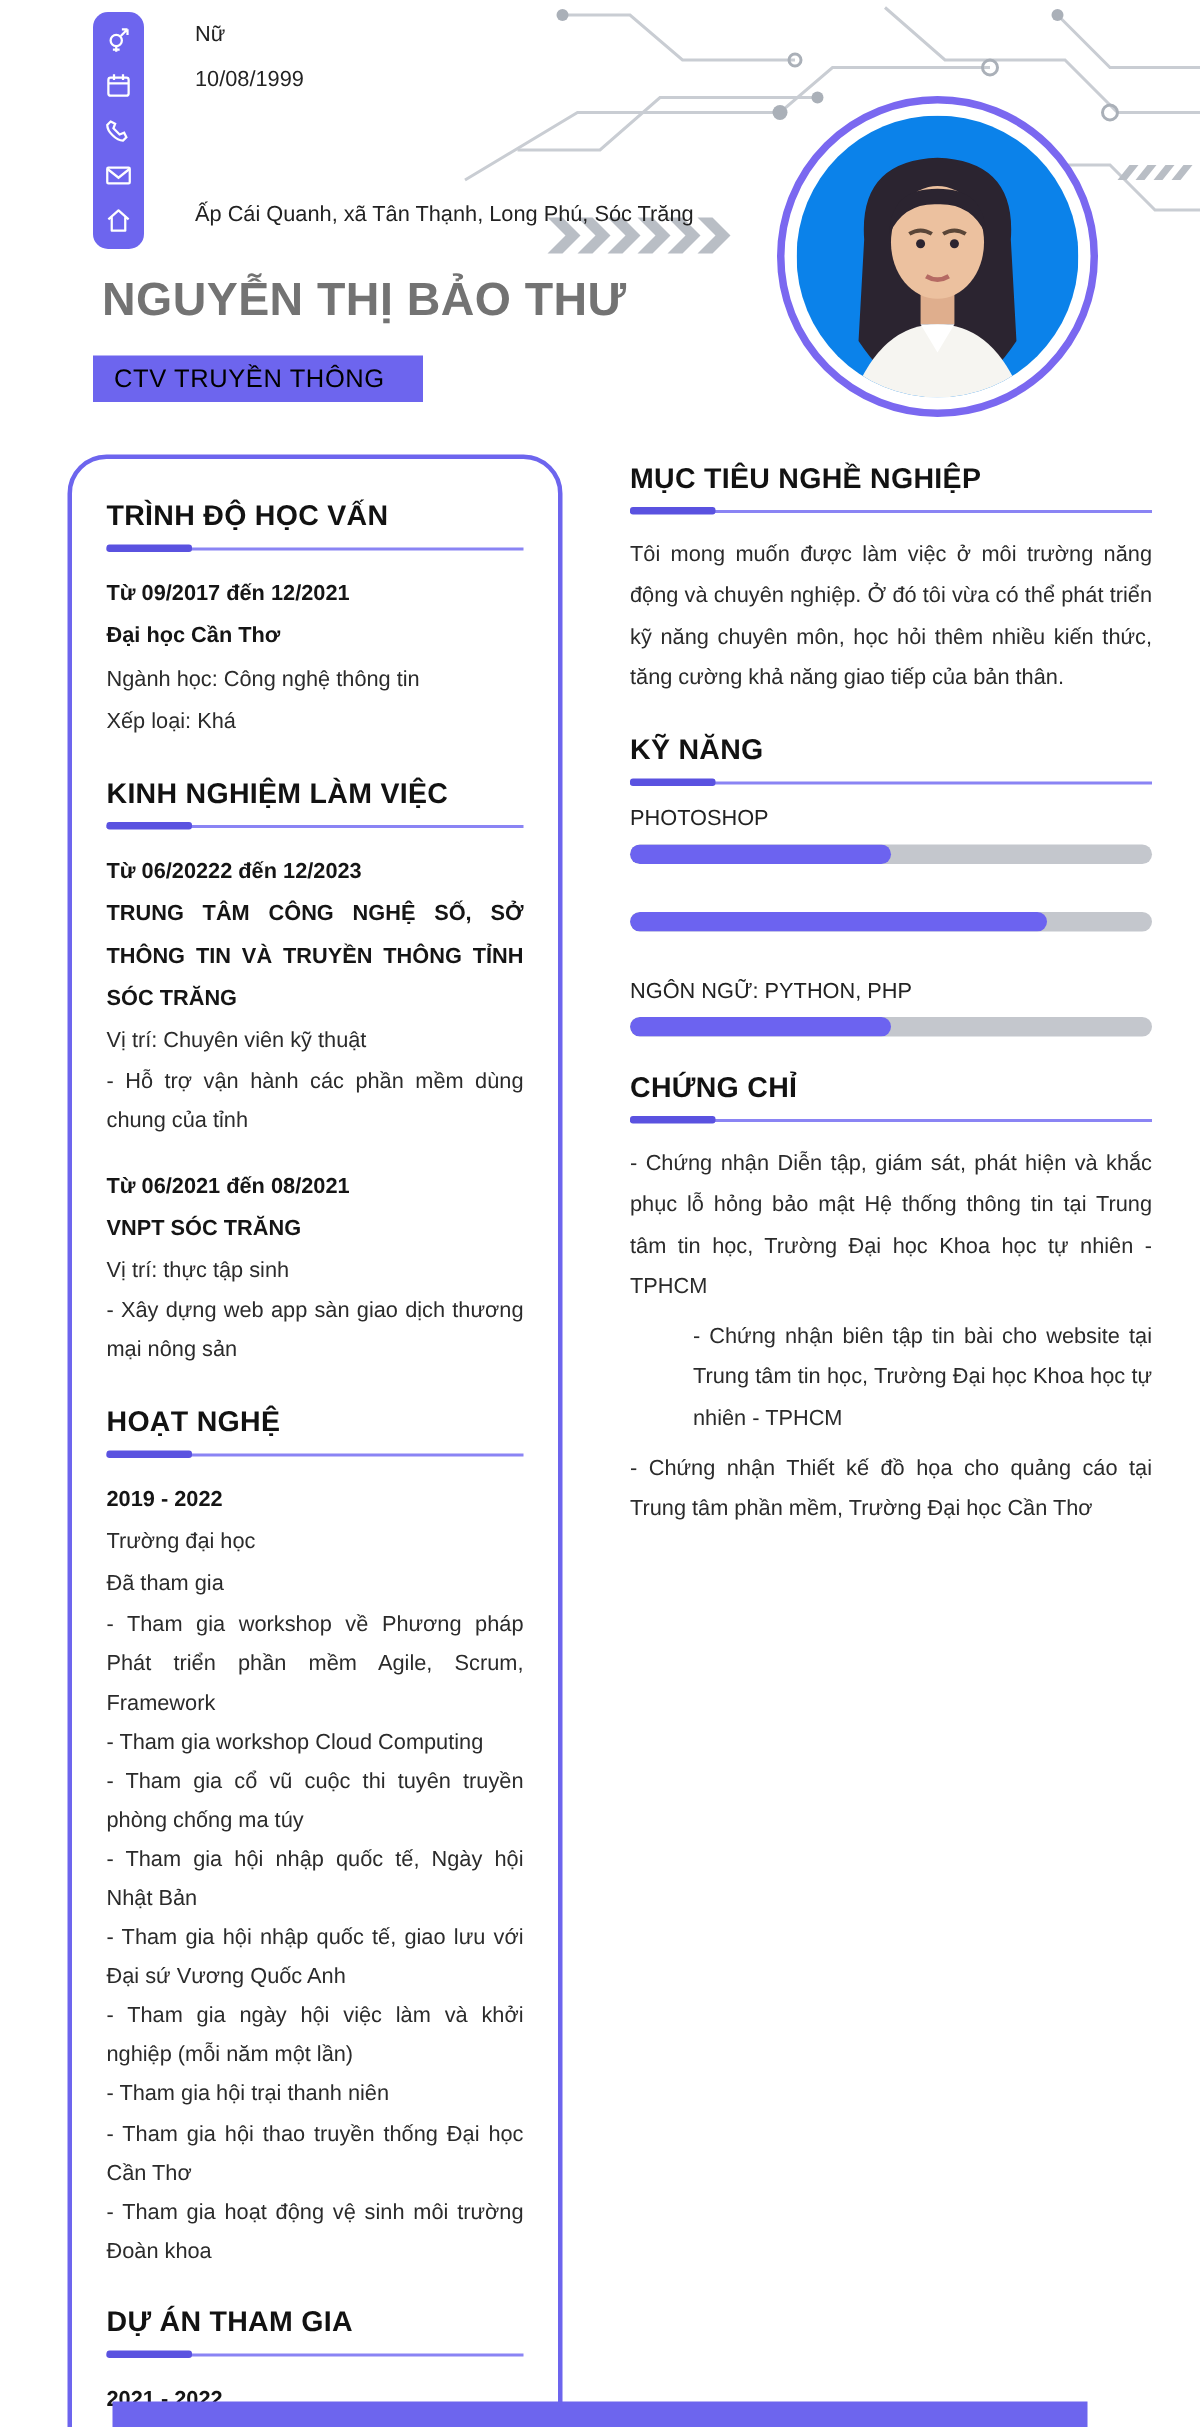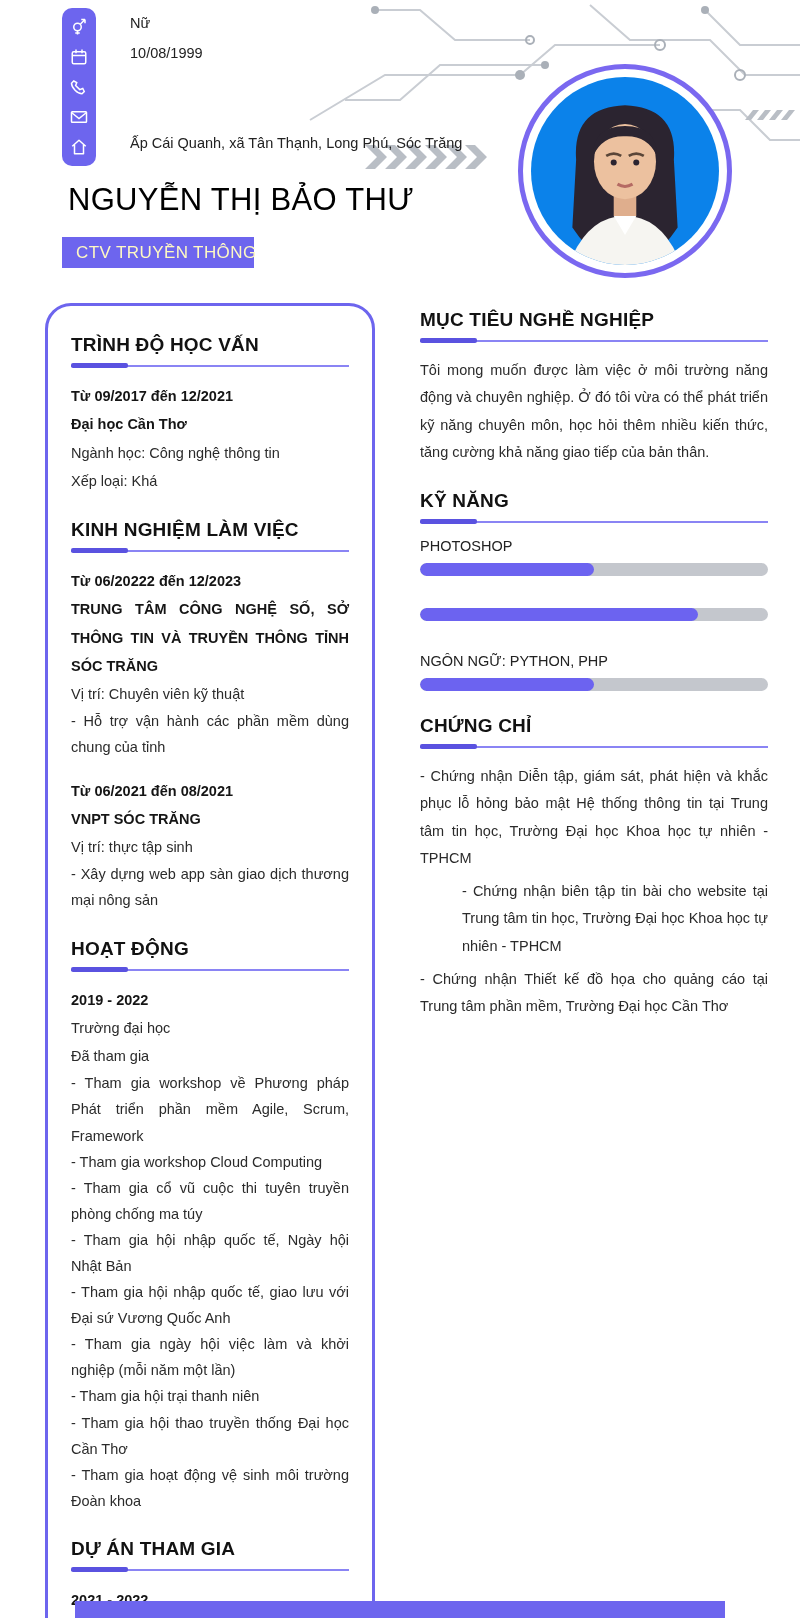--- a/index.html
+++ b/index.html
@@ -15,26 +15,26 @@
   .contact { position:absolute; left:62px; top:8px; display:flex;gap:24px; }
   .icon-col {
     width:34px; background:var(--accent); border-radius:10px;
     display:flex; flex-direction:column; align-items:center; padding:4px 0;
   }
   .icon-slot { height:30px; display:flex; align-items:center; justify-content:center; }
   .val-col { margin-left:10px; }
   .val-slot { height:30px; display:flex; align-items:center; font-size:14.5px; color:#222; white-space:nowrap; }
   
   .name {
-    position:absolute; left:68px; top:182px; font-size:31px; font-weight:normal;
-    color:#000000; letter-spacing:0.3px; white-space:nowrap;
+    position:absolute; left:68px; top:182px; font-size:31px; font-weight:bold;
+    color:#737373; letter-spacing:0.3px; white-space:nowrap;
   }
   .badge {
-    position:absolute; left:62px; top:237px; width:192px; height:31px;
-    background:var(--accent); color:#fef9c3; font-size:17px; letter-spacing:0.4px;
+    position:absolute; left:62px; top:237px; width:220px; height:31px;
+    background:var(--accent); color:#000000; font-size:17px; letter-spacing:0.4px;
     display:flex; align-items:center; padding-left:14px; white-space:nowrap;
   }
   
   .photo {
     position:absolute; left:518px; top:64px; width:214px; height:214px;
     border-radius:50%; border:5px solid #7a68f0; background:#fff;
     display:flex; align-items:center; justify-content:center;
   }
   .photo-inner { width:188px; height:188px; border-radius:50%; overflow:hidden; }
   
@@ -199,21 +199,21 @@
       </div>
       <div class="job" style="margin-bottom:0">
         <p class="line bold">Từ 06/2021 đến 08/2021</p>
         <p class="line bold">VNPT SÓC TRĂNG</p>
         <p class="line">Vị trí: thực tập sinh</p>
         <p class="body-text">- Xây dựng web app sàn giao dịch thương mại nông sản</p>
       </div>
     </div>
 
     <div class="sec">
-      <h2 class="sec-title">HOẠT ĐỘNG</h2>
+      <h2 class="sec-title">HOẠT NGHỆ</h2>
       <div class="sec-rule"></div>
       <p class="line bold">2019 - 2022</p>
       <p class="line">Trường đại học</p>
       <p class="line">Đã tham gia</p>
       <div>
           <p class="body-text">- Tham gia workshop về Phương pháp Phát triển phần mềm Agile, Scrum, Framework</p>
           <p class="body-text">- Tham gia workshop Cloud Computing</p>
           <p class="body-text">- Tham gia cổ vũ cuộc thi tuyên truyền phòng chống ma túy</p>
           <p class="body-text">- Tham gia hội nhập quốc tế, Ngày hội Nhật Bản</p>
           <p class="body-text">- Tham gia hội nhập quốc tế, giao lưu với Đại sứ Vương Quốc Anh</p>

